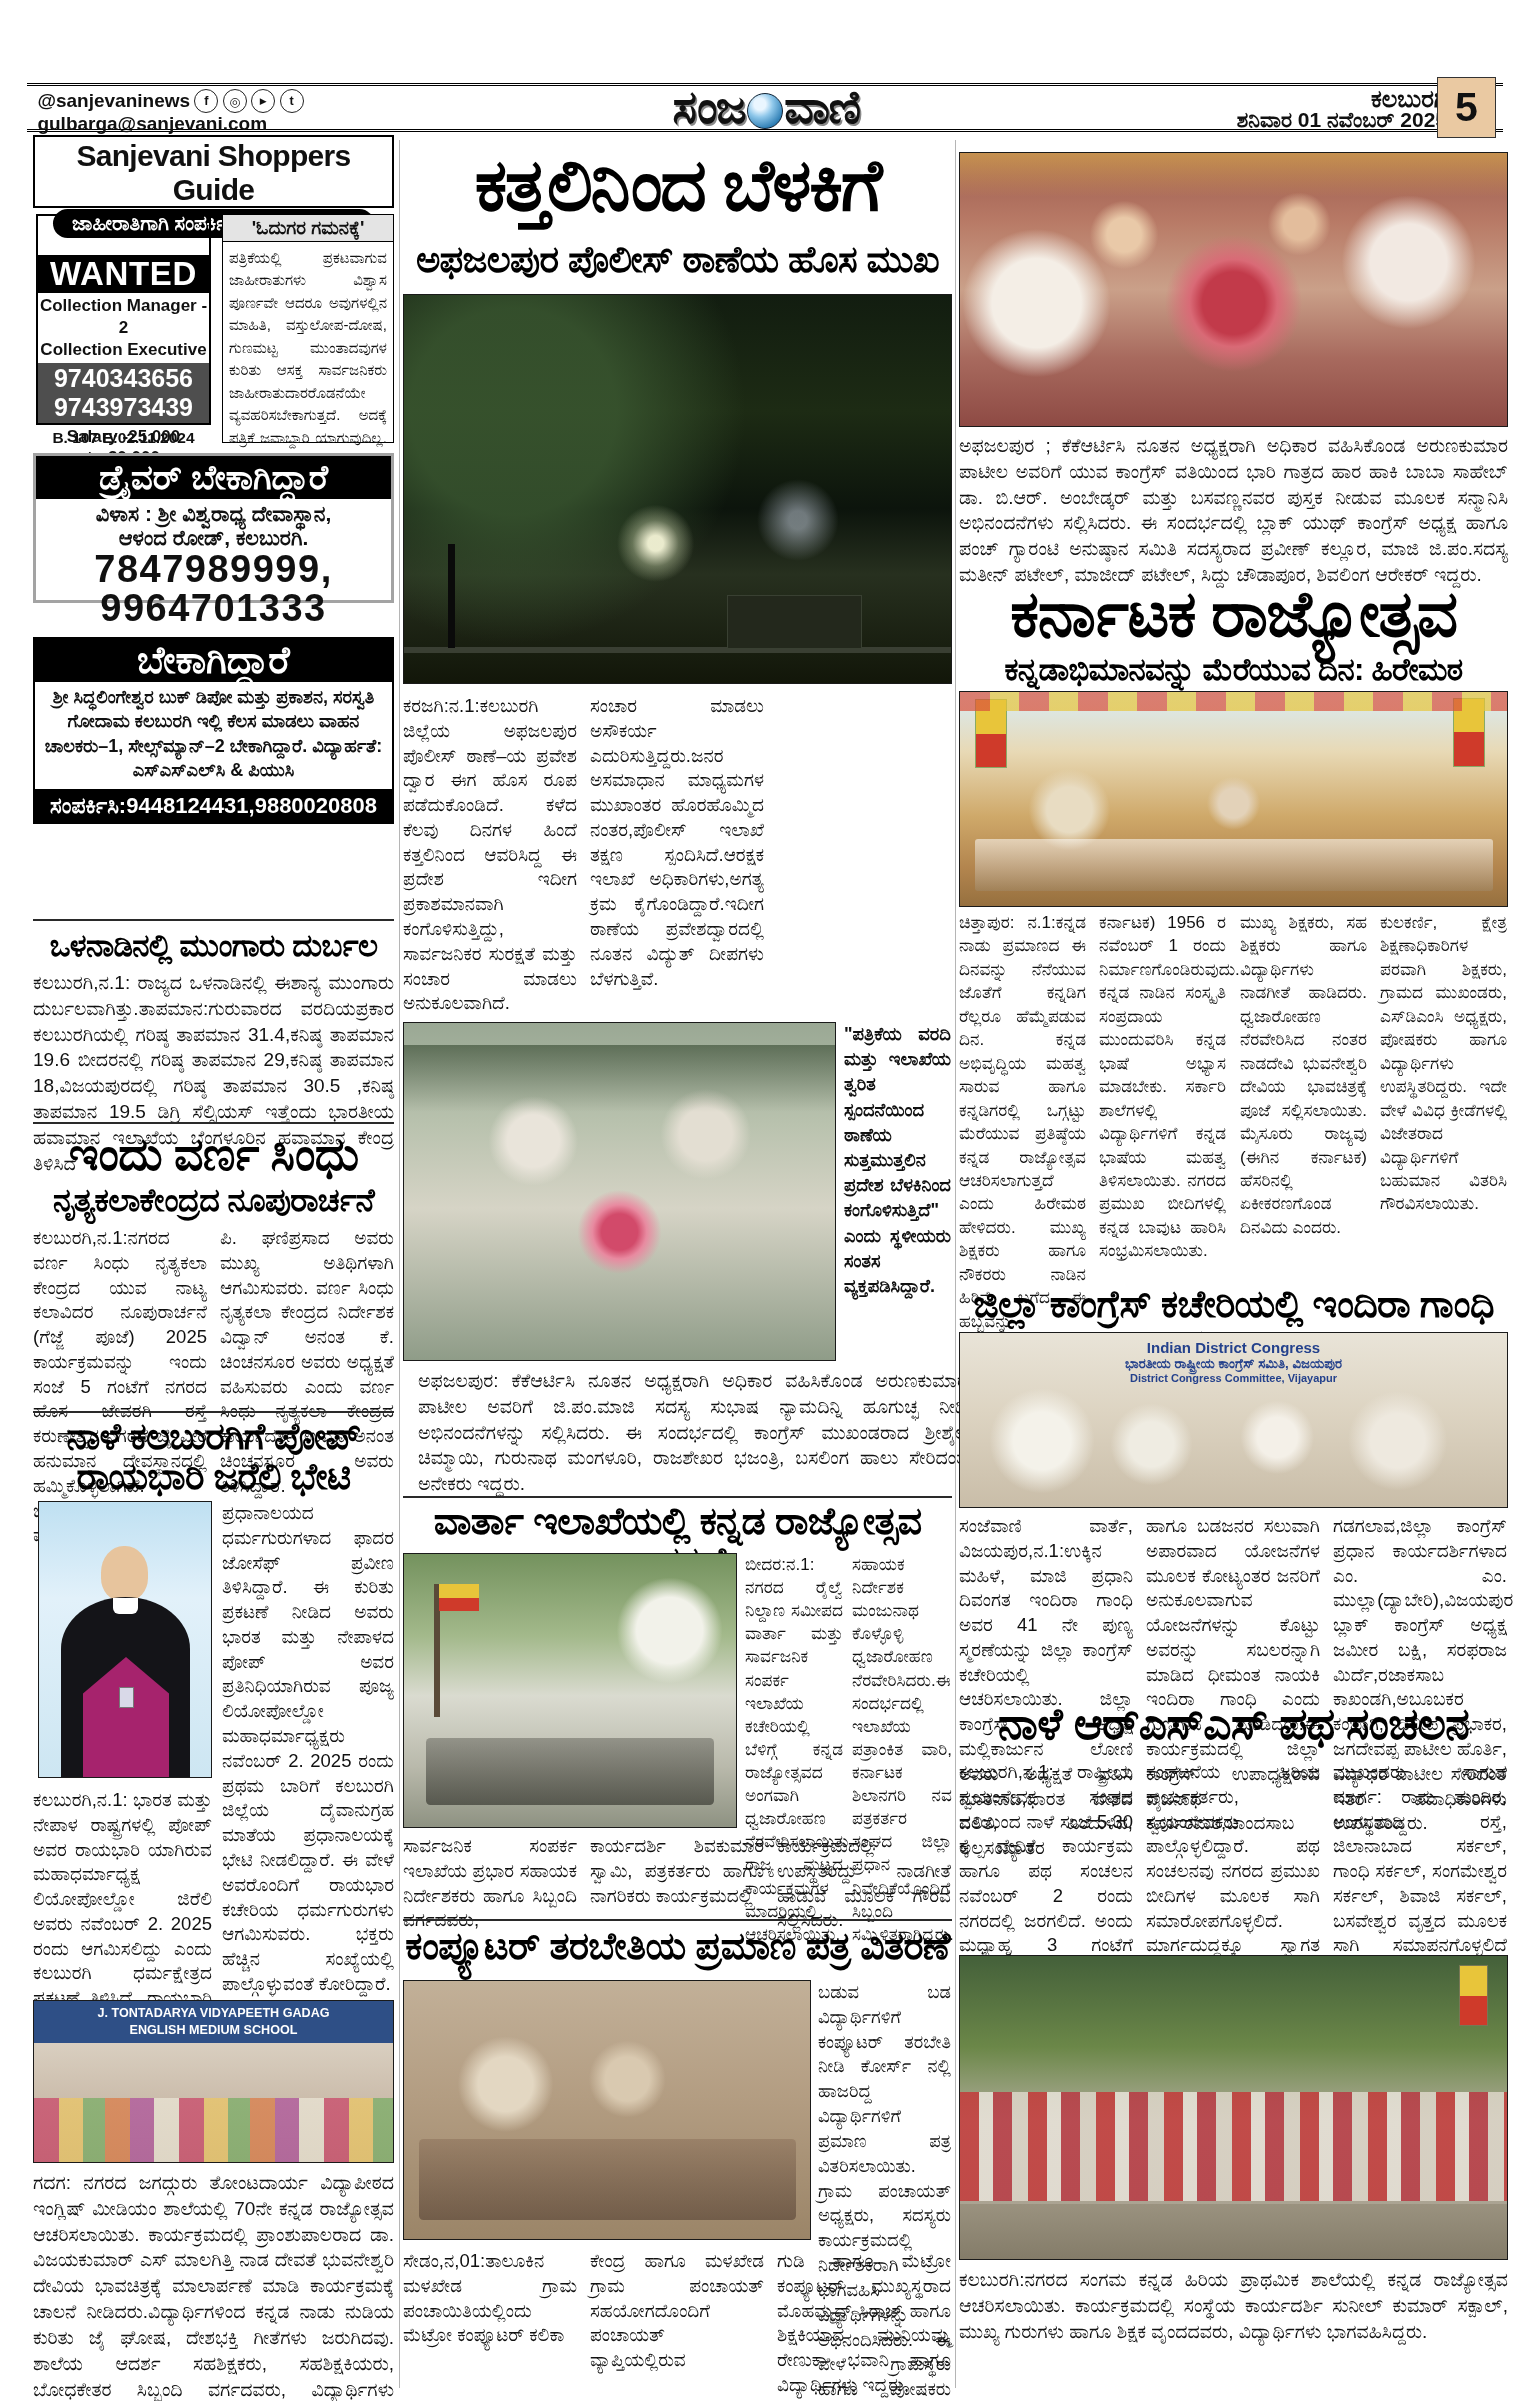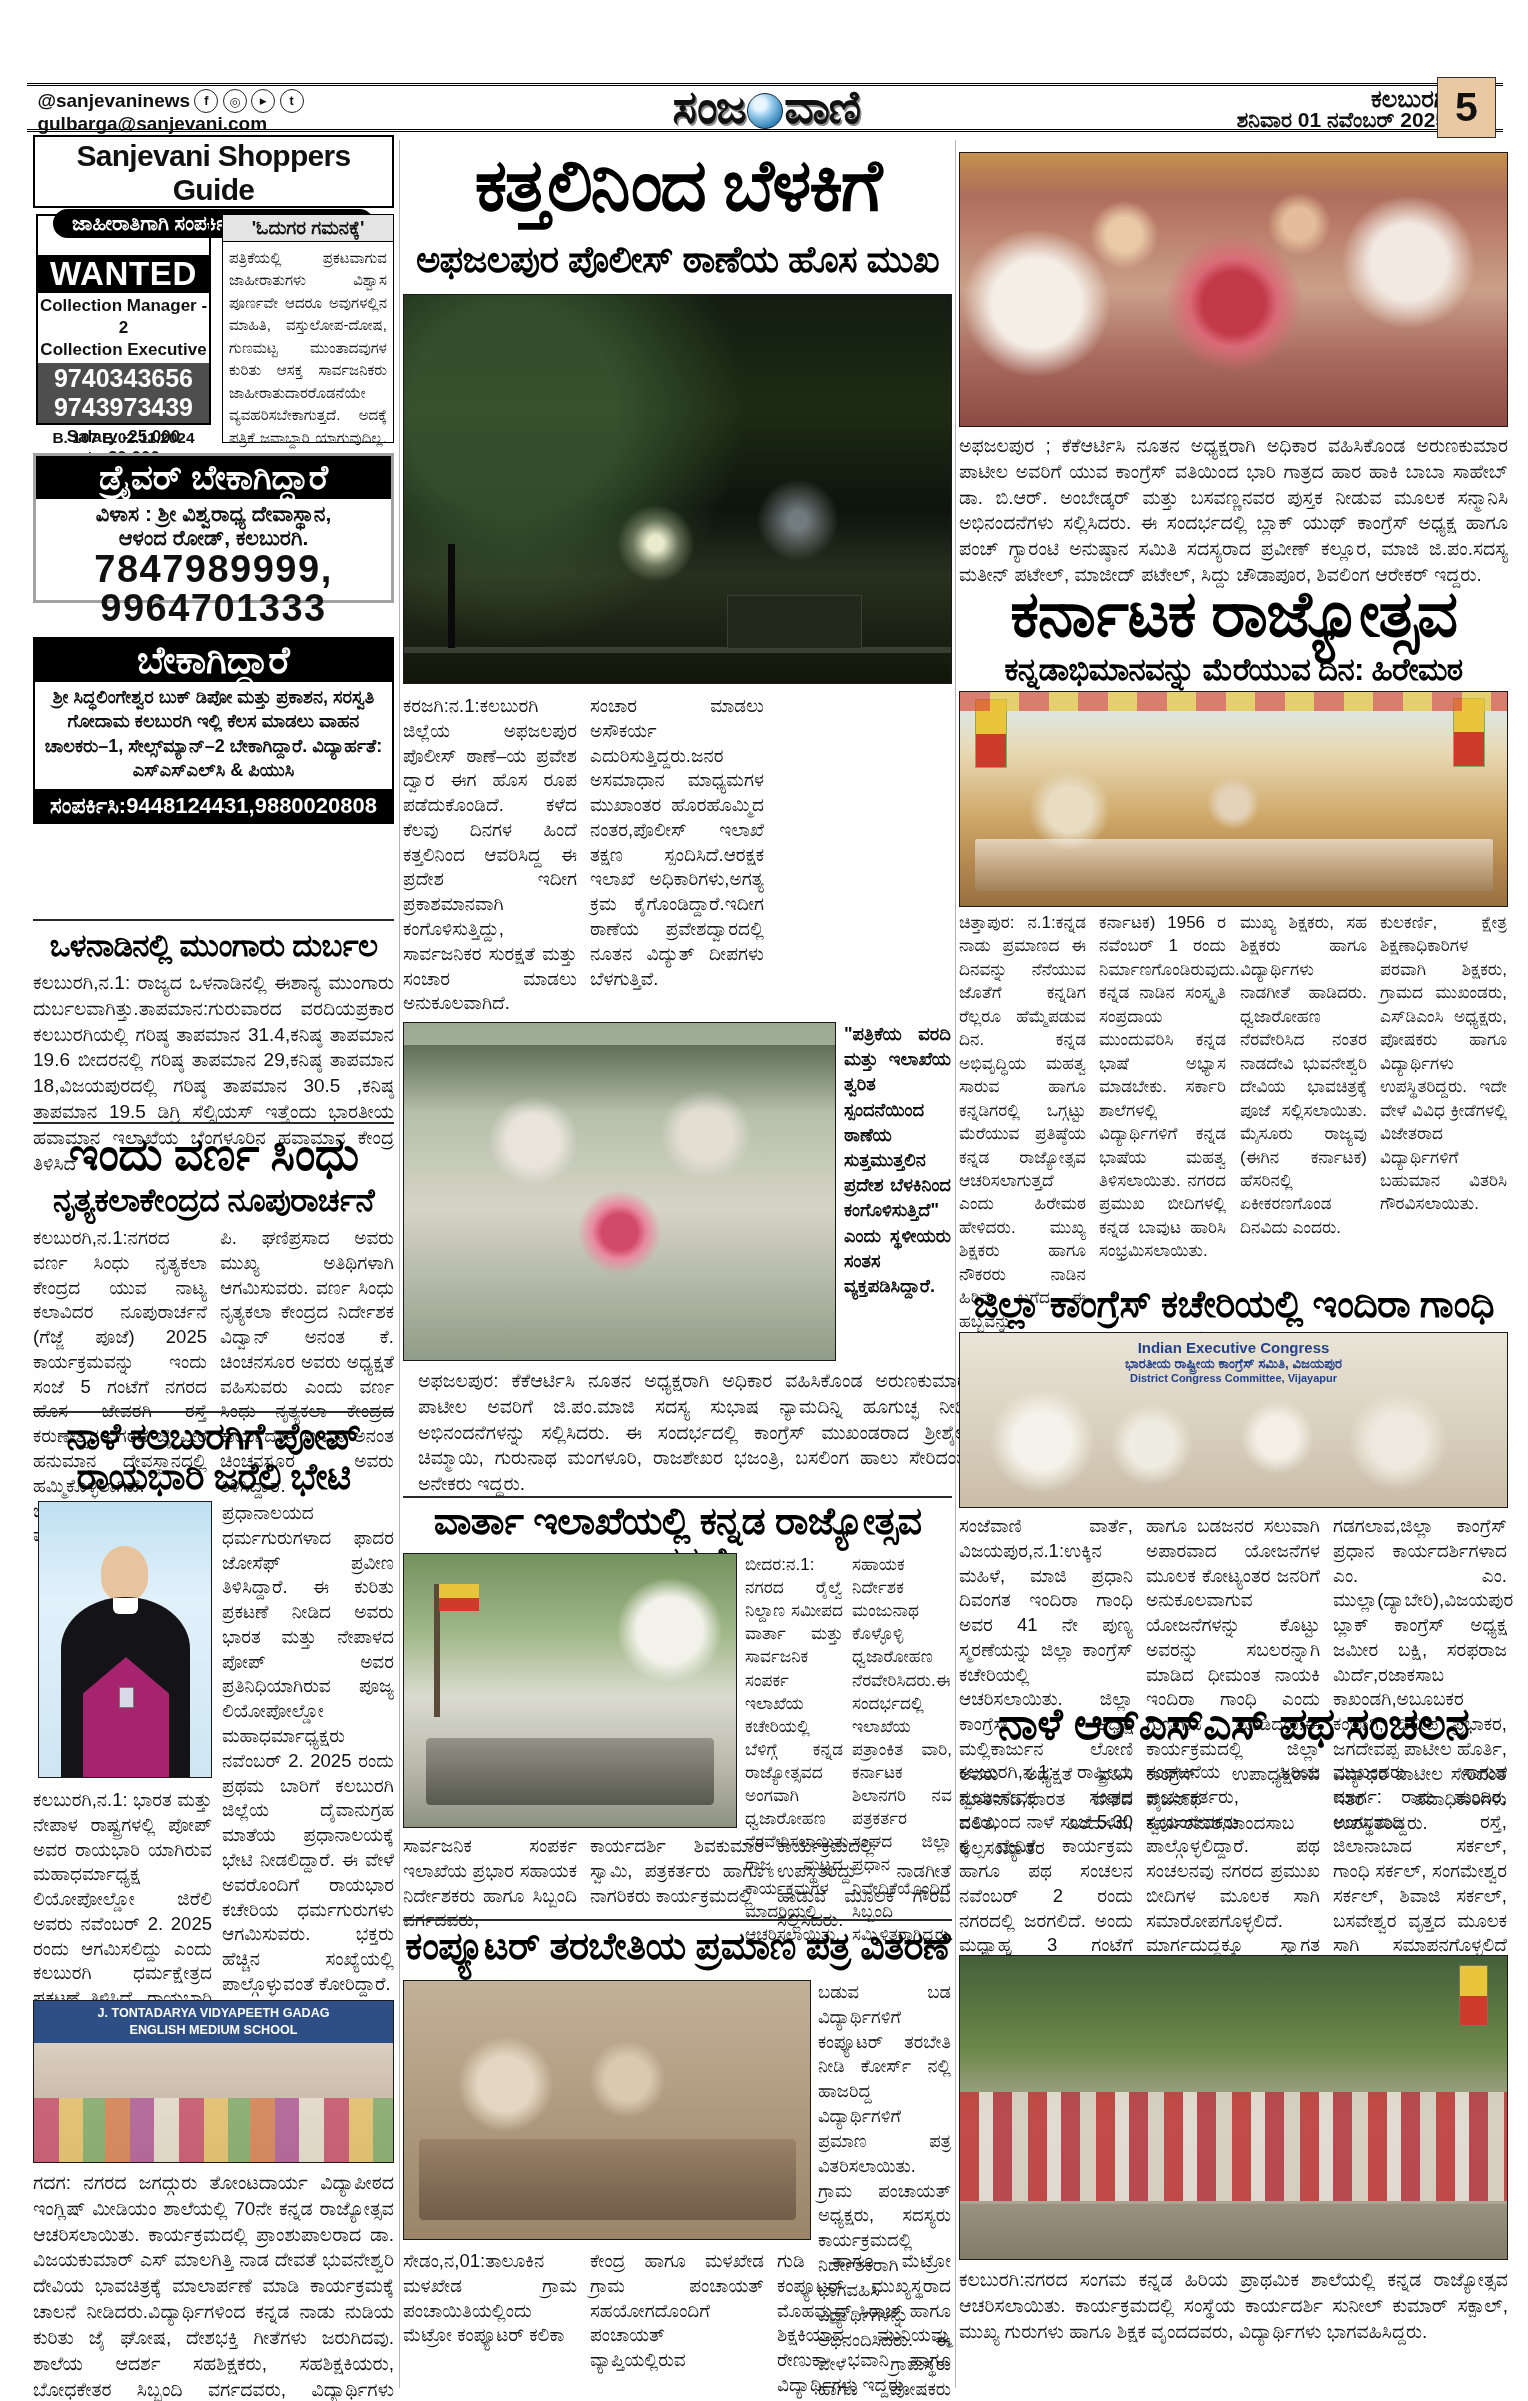--- a/index.html
+++ b/index.html
@@ -215,21 +215,21 @@
   <div class="abs jt" style="left:1380px;top:911px;width:127px;height:364px;font-size:17px;line-height:1.38;">ಕುಲಕರ್ಣಿ, ಕ್ಷೇತ್ರ ಶಿಕ್ಷಣಾಧಿಕಾರಿಗಳ ಪರವಾಗಿ ಶಿಕ್ಷಕರು, ಗ್ರಾಮದ ಮುಖಂಡರು, ಎಸ್‌ಡಿಎಂಸಿ ಅಧ್ಯಕ್ಷರು, ಪೋಷಕರು ಹಾಗೂ ವಿದ್ಯಾರ್ಥಿಗಳು ಉಪಸ್ಥಿತರಿದ್ದರು. ಇದೇ ವೇಳೆ ವಿವಿಧ ಕ್ರೀಡೆಗಳಲ್ಲಿ ವಿಜೇತರಾದ ವಿದ್ಯಾರ್ಥಿಗಳಿಗೆ ಬಹುಮಾನ ವಿತರಿಸಿ ಗೌರವಿಸಲಾಯಿತು.</div>
 
   <div class="abs hd ct" style="left:959px;top:1285px;width:549px;font-size:38px;">ಜಿಲ್ಲಾ ಕಾಂಗ್ರೆಸ್ ಕಚೇರಿಯಲ್ಲಿ ಇಂದಿರಾ ಗಾಂಧಿ ಪುಣ್ಯತಿಥಿ</div>
   <div class="abs photo" style="left:959px;top:1332px;width:549px;height:176px;background:
        radial-gradient(circle at 15% 62%, #f4f2ea 0 6%, transparent 11%),
        radial-gradient(circle at 35% 64%, #efece2 0 6%, transparent 11%),
        radial-gradient(circle at 58% 60%, #f4f0e8 0 6%, transparent 11%),
        radial-gradient(circle at 80% 62%, #eee9df 0 6%, transparent 11%),
        linear-gradient(180deg,#e9e4d8 0%,#ddd4c2 45%,#c9bda8 100%);">
     <div class="ct" style="position:absolute;top:6px;width:100%;color:#24418c;font-weight:bold;">
-      <div style="font-size:15px;">Indian Executive Congress</div>
+      <div style="font-size:15px;">Indian District Congress</div>
       <div style="font-size:13.3px;">ಭಾರತೀಯ ರಾಷ್ಟ್ರೀಯ ಕಾಂಗ್ರೆಸ್ ಸಮಿತಿ, ವಿಜಯಪುರ</div>
       <div style="font-size:11px;text-align:center;">District Congress Committee, Vijayapur</div>
     </div>
   </div>
   <div class="abs jt body-sm" style="left:959px;top:1514px;width:174px;height:182px;">ಸಂಜೆವಾಣಿ ವಾರ್ತೆ, ವಿಜಯಪುರ,ನ.1:ಉಕ್ಕಿನ ಮಹಿಳೆ, ಮಾಜಿ ಪ್ರಧಾನಿ ದಿವಂಗತ ಇಂದಿರಾ ಗಾಂಧಿ ಅವರ 41 ನೇ ಪುಣ್ಯ ಸ್ಮರಣೆಯನ್ನು ಜಿಲ್ಲಾ ಕಾಂಗ್ರೆಸ್ ಕಚೇರಿಯಲ್ಲಿ ಆಚರಿಸಲಾಯಿತು. ಜಿಲ್ಲಾ ಕಾಂಗ್ರೆಸ್ ಅಧ್ಯಕ್ಷ ಮಲ್ಲಿಕಾರ್ಜುನ ಲೋಣಿ ಅವರು ಅಧ್ಯಕ್ಷತೆ ವಹಿಸಿ ಮಾತನಾಡಿ,ಭಾರತ ದೇಶದ ದಲಿತ, ಹಿಂದುಳಿದ, ಅಲ್ಪಸಂಖ್ಯಾತರ</div>
   <div class="abs jt body-sm" style="left:1146px;top:1514px;width:174px;height:182px;">ಹಾಗೂ ಬಡಜನರ ಸಲುವಾಗಿ ಅಪಾರವಾದ ಯೋಜನೆಗಳ ಮೂಲಕ ಕೋಟ್ಯಂತರ ಜನರಿಗೆ ಅನುಕೂಲವಾಗುವ ಯೋಜನೆಗಳನ್ನು ಕೊಟ್ಟು ಅವರನ್ನು ಸಬಲರನ್ನಾಗಿ ಮಾಡಿದ ಧೀಮಂತ ನಾಯಕಿ ಇಂದಿರಾ ಗಾಂಧಿ ಎಂದು ಗುಣಗಾನ ಮಾಡಿದರು.ಈ ಕಾರ್ಯಕ್ರಮದಲ್ಲಿ ಜಿಲ್ಲಾ ಕಾಂಗ್ರೆಸ್ ಉಪಾಧ್ಯಕ್ಷರಾದ ವೈಜನಾಥ ಕರ್ಪೂರಮಠ,ಚಾಂದಸಾಬ</div>
   <div class="abs jt body-sm" style="left:1333px;top:1514px;width:174px;height:182px;">ಗಡಗಲಾವ,ಜಿಲ್ಲಾ ಕಾಂಗ್ರೆಸ್ ಪ್ರಧಾನ ಕಾರ್ಯದರ್ಶಿಗಳಾದ ಎಂ. ಎಂ. ಮುಲ್ಲಾ(ದ್ಯಾಬೇರಿ),ವಿಜಯಪುರ ಬ್ಲಾಕ್ ಕಾಂಗ್ರೆಸ್ ಅಧ್ಯಕ್ಷ ಜಮೀರ ಬಕ್ಷಿ, ಸರಫರಾಜ ಮಿರ್ದೆ,ರಜಾಕಸಾಬ ಕಾಖಂಡಗಿ,ಅಬೂಬಕರ ಕಂಬಾಗಿ, ದಿಲೀಪ ಪ್ರಭಾಕರ, ಜಗದೇವಪ್ಪ ಪಾಟೀಲ ಹೊರ್ತಿ, ವಿದ್ಯಾಧರ ಪಾಟೀಲ ಸೇರಿದಂತೆ ಇತರ ಪದಾಧಿಕಾರಿಗಳು ಉಪಸ್ಥಿತರಿದ್ದರು.</div>
 
   <div class="abs hd ct" style="left:959px;top:1701px;width:549px;font-size:44px;">ನಾಳೆ ಆರ್‌ಎಸ್‌ಎಸ್ ಪಥ ಸಂಚಲನ</div>
   <div class="abs jt body-sm" style="left:959px;top:1760px;width:174px;height:191px;">ಕಲಬುರಗಿ,ನ.1: ರಾಷ್ಟ್ರೀಯ ಸ್ವಯಂಸೇವಕ ಸಂಘದ ವತಿಯಿಂದ ನಾಳೆ ಸಂಜೆ 5.30 ಕ್ಕೆ ವೇದಿಕೆ ಕಾರ್ಯಕ್ರಮ ಹಾಗೂ ಪಥ ಸಂಚಲನ ನವೆಂಬರ್ 2 ರಂದು ನಗರದಲ್ಲಿ ಜರಗಲಿದೆ. ಅಂದು ಮಧ್ಯಾಹ್ನ 3 ಗಂಟೆಗೆ ಸ್ವಯಂಸೇವಕರು ಗಣವೇಷದೊಂದಿಗೆ ನಗರದ 4 ಗಂಟೆಗೆ ಹೊರಡುವ ಪಥ ಸಂಚಲನದಲ್ಲಿ ಪಾಲ್ಗೊಳ್ಳುವರು.</div>

